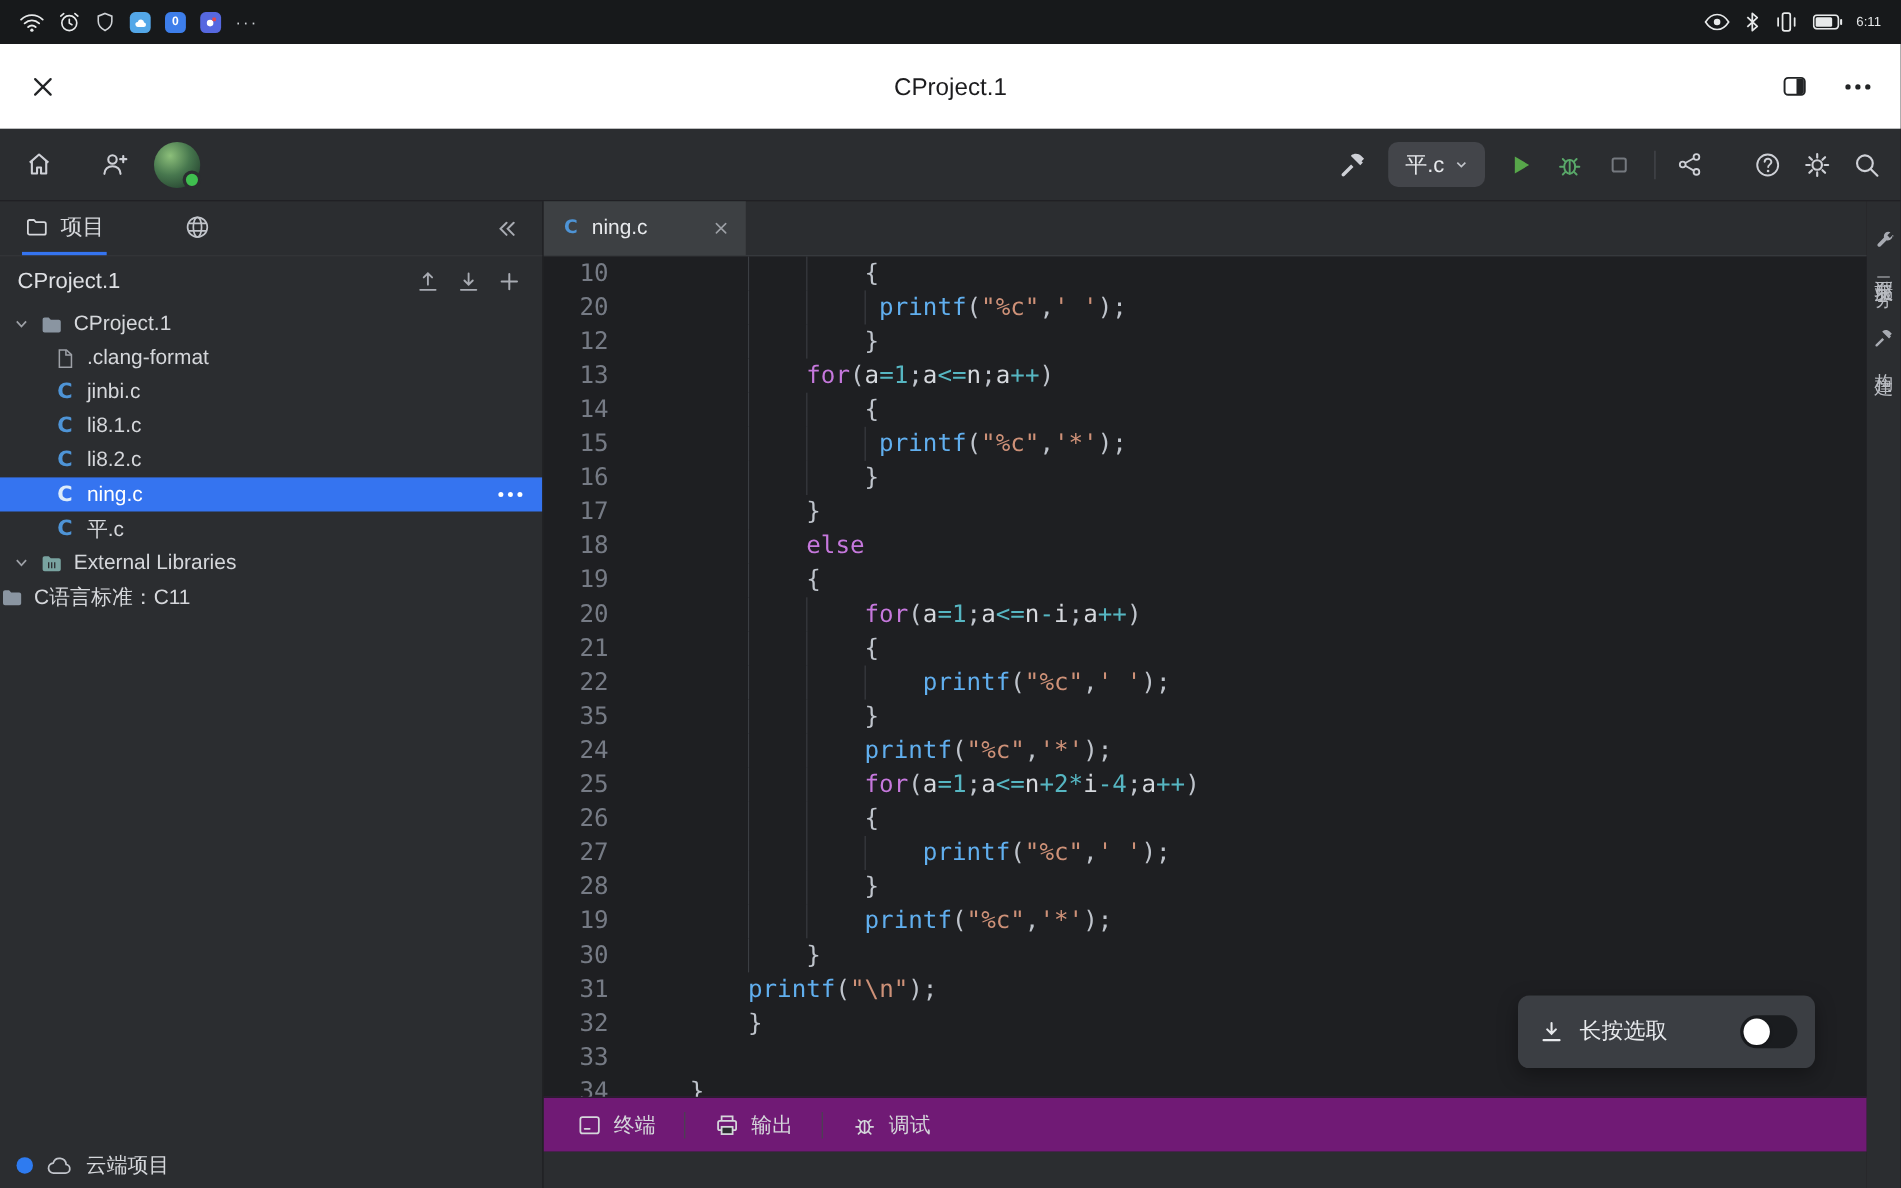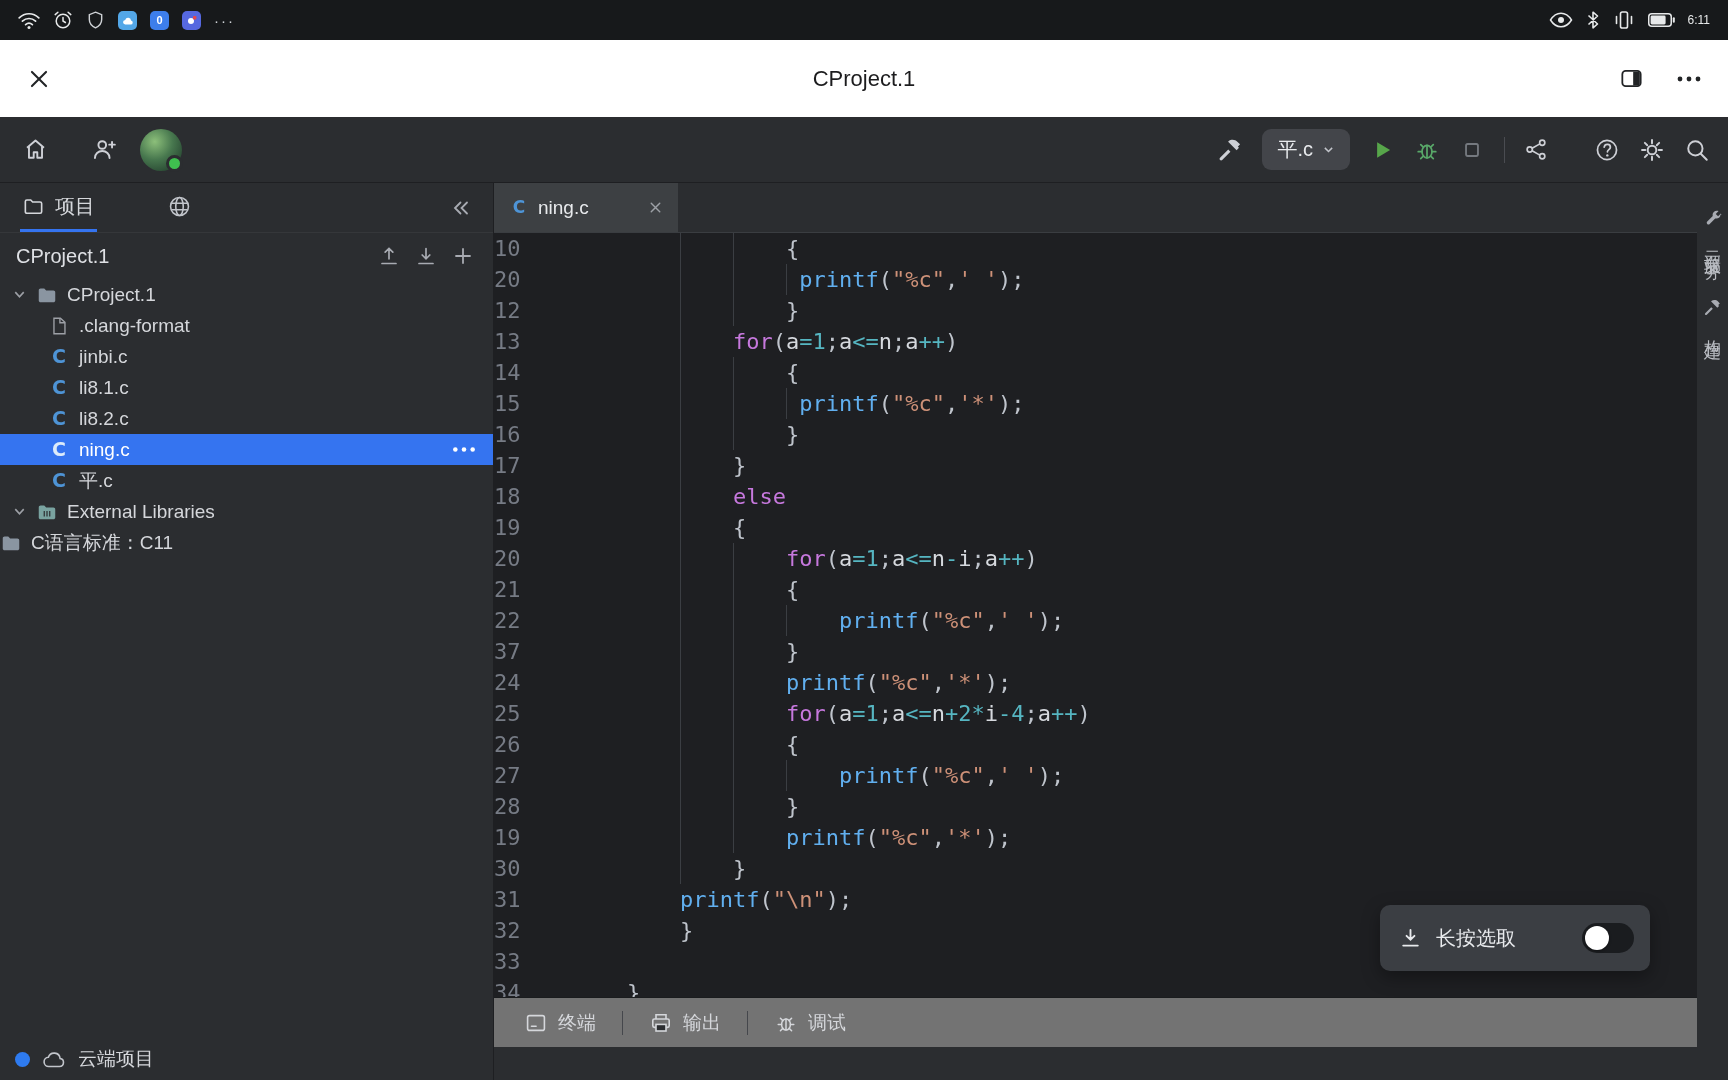--- a/index.html
+++ b/index.html
@@ -65,36 +65,36 @@
 
   
   .editor-col{flex:1;min-width:0;display:flex;flex-direction:column;background:#1E1F22;}
   .tab-bar{flex:0 0 50px;height:50px;box-sizing:border-box;background:#2B2D30;display:flex;border-bottom:1px solid #3A3D41;}
   .tab{width:184px;box-sizing:border-box;background:#3D4043;display:flex;align-items:center;gap:10px;padding:0 14px 0 16px;color:#E8EAED;font-size:19px;cursor:pointer;}
   .tab .cbadge{font-size:17px;width:18px;flex:0 0 18px;}
   .tab-close{margin-left:auto;color:#9DA0A6;display:flex;cursor:pointer;}
 
   .editor{flex:1;position:relative;overflow:hidden;font-family:"DejaVu Sans Mono","Liberation Mono",monospace;font-size:22px;line-height:31px;}
   .code-row{display:flex;height:31px;}
-  .gutter-cell{flex:0 0 92px;text-align:left;color:#767B85;user-select:none;}
+  .gutter-cell{flex:0 0 92px;text-align:center;color:#767B85;user-select:none;}
   .code-cell{position:relative;margin-left:41px;white-space:pre;color:var(--tok-pl,#D6D9DE);}
   .guide{position:absolute;top:0;bottom:0;width:1px;background:#3B3E43;}
   .tk-kw{color:var(--tok-kw,#C678DD);}
   .tk-fn{color:var(--tok-fn,#61AFEF);}
   .tk-str{color:var(--tok-str,#CE9178);}
   .tk-num{color:var(--tok-num,#56B6C2);}
   .tk-op{color:var(--tok-op,#56B6C2);}
   .tk-pn{color:var(--tok-pn,#BFC4CC);}
   .tk-pl{color:var(--tok-pl,#D6D9DE);}
 
   .select-panel{position:absolute;right:47px;bottom:26px;width:270px;height:66px;box-sizing:border-box;background:#3B3E43;border-radius:10px;display:flex;align-items:center;gap:13px;padding:0 16px 0 18px;color:#E8EAED;font-size:20px;font-family:"Liberation Sans",sans-serif;box-shadow:0 6px 18px rgba(0,0,0,.35);}
   .toggle{margin-left:auto;width:52px;height:30px;border-radius:15px;background:#1A1C1F;position:relative;cursor:pointer;}
   .knob{position:absolute;left:3px;top:3px;width:24px;height:24px;border-radius:50%;background:#FFFFFF;box-shadow:0 1px 3px rgba(0,0,0,.4);}
 
-  .bottom-bar{flex:0 0 50px;height:50px;box-sizing:border-box;background:#737373;border-top:1px solid #1A1C1E;display:flex;align-items:center;padding-left:4px;}
+  .bottom-bar{flex:0 0 50px;height:50px;box-sizing:border-box;background:#701a75;border-top:1px solid #1A1C1E;display:flex;align-items:center;padding-left:4px;}
   .bb-item{display:flex;align-items:center;gap:10px;padding:0 26px;height:100%;color:#D5D7DB;font-size:19px;cursor:pointer;}
   .bb-div{width:1px;height:24px;background:#45474C;}
   .bottom-spacer{flex:0 0 33px;height:33px;background:#2B2D30;}
 
   
   .right-strip{flex:0 0 31px;width:31px;background:#2B2D30;display:flex;flex-direction:column;align-items:center;padding-top:26px;gap:44px;}
   .strip-item{display:flex;flex-direction:column;align-items:center;gap:9px;color:#A8ABB2;cursor:pointer;}
   .vtext{writing-mode:vertical-rl;font-size:17px;letter-spacing:4px;color:#B9BCC2;}
 </style>
 </head>
@@ -451,21 +451,21 @@
         </div>
         <div class="code-row">
           <span class="gutter-cell">21</span>
           <span class="code-cell"><i class="guide" style="left:52.8px"></i><i class="guide" style="left:105.7px"></i><span class="ws">            </span><span class="tk-pn">{</span></span>
         </div>
         <div class="code-row">
           <span class="gutter-cell">22</span>
           <span class="code-cell"><i class="guide" style="left:52.8px"></i><i class="guide" style="left:105.7px"></i><i class="guide" style="left:158.5px"></i><span class="ws">                </span><span class="tk-fn">printf</span><span class="tk-pn">(</span><span class="tk-str">"%c"</span><span class="tk-pn">,</span><span class="tk-str">' '</span><span class="tk-pn">);</span></span>
         </div>
         <div class="code-row">
-          <span class="gutter-cell">37</span>
+          <span class="gutter-cell">35</span>
           <span class="code-cell"><i class="guide" style="left:52.8px"></i><i class="guide" style="left:105.7px"></i><span class="ws">            </span><span class="tk-pn">}</span></span>
         </div>
         <div class="code-row">
           <span class="gutter-cell">24</span>
           <span class="code-cell"><i class="guide" style="left:52.8px"></i><i class="guide" style="left:105.7px"></i><span class="ws">            </span><span class="tk-fn">printf</span><span class="tk-pn">(</span><span class="tk-str">"%c"</span><span class="tk-pn">,</span><span class="tk-str">'*'</span><span class="tk-pn">);</span></span>
         </div>
         <div class="code-row">
           <span class="gutter-cell">25</span>
           <span class="code-cell"><i class="guide" style="left:52.8px"></i><i class="guide" style="left:105.7px"></i><span class="ws">            </span><span class="tk-kw">for</span><span class="tk-pn">(</span><span class="tk-pl">a</span><span class="tk-op">=</span><span class="tk-num">1</span><span class="tk-pn">;</span><span class="tk-pl">a</span><span class="tk-op">&lt;=</span><span class="tk-pl">n</span><span class="tk-op">+</span><span class="tk-num">2</span><span class="tk-op">*</span><span class="tk-pl">i</span><span class="tk-op">-</span><span class="tk-num">4</span><span class="tk-pn">;</span><span class="tk-pl">a</span><span class="tk-op">++</span><span class="tk-pn">)</span></span>
         </div>

